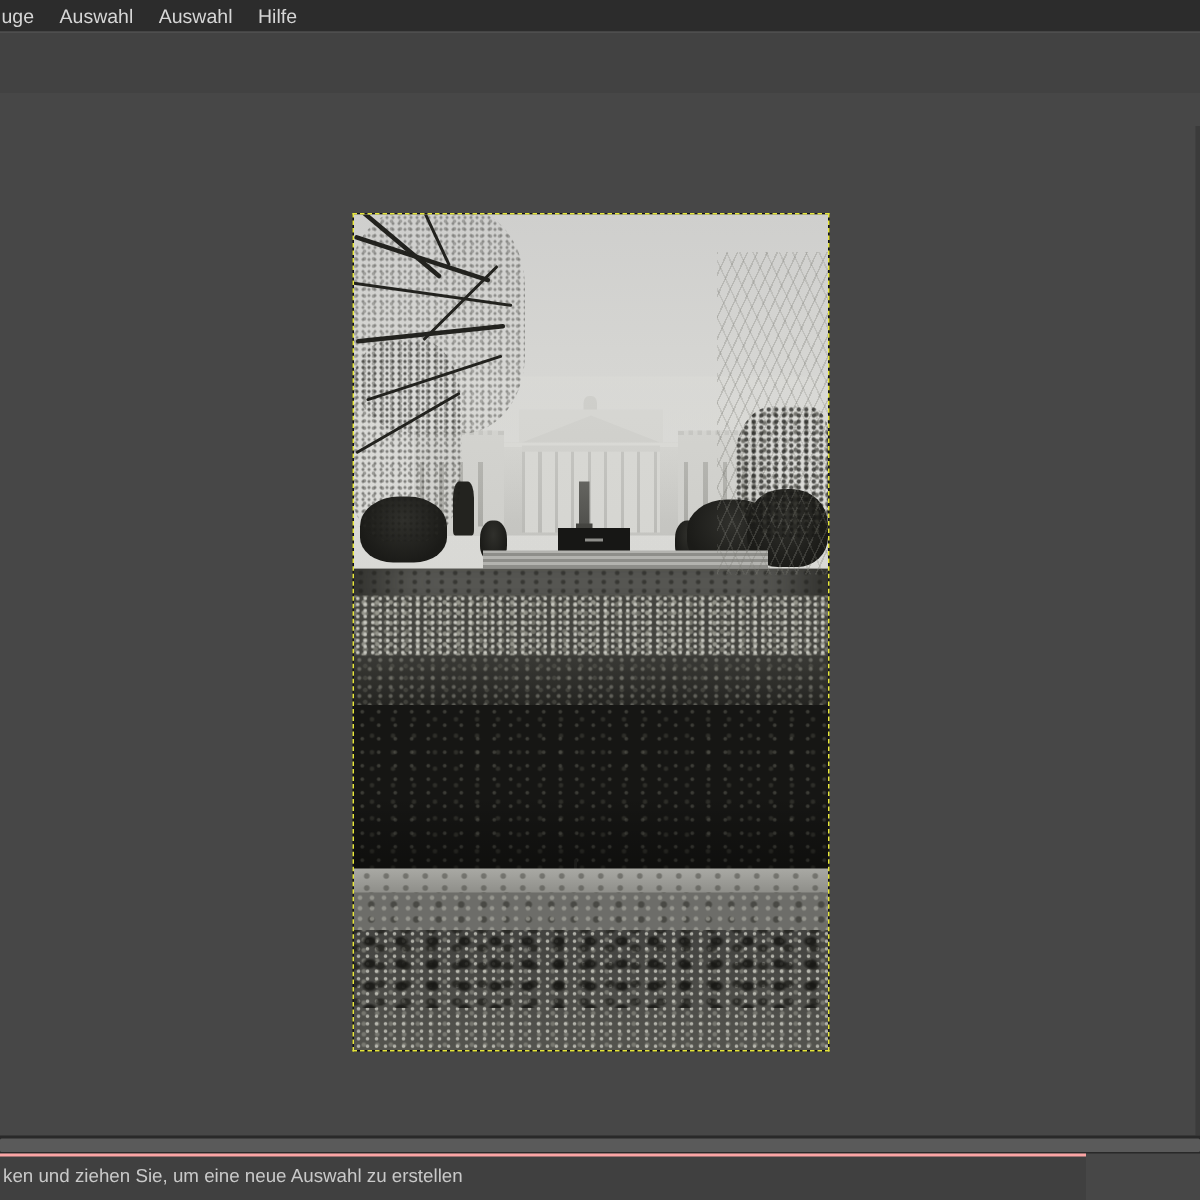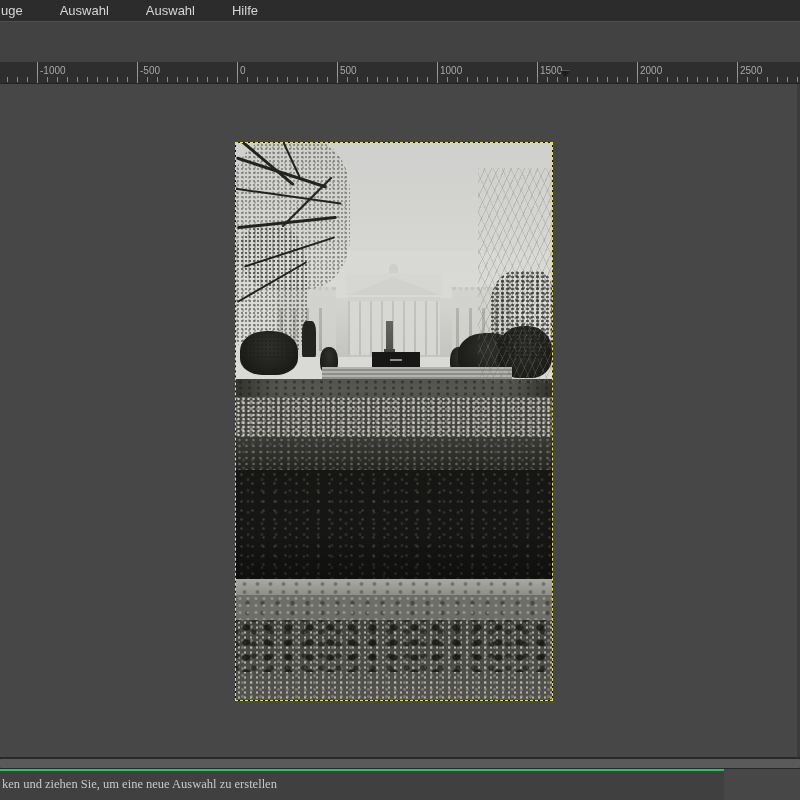--- a/index.html
+++ b/index.html
@@ -132,53 +132,39 @@
     background:radial-gradient(ellipse,rgba(22,22,19,.85) 0 3px,transparent 5.5px) 0 0/21px 15px,
                radial-gradient(ellipse,rgba(30,30,26,.7) 0 2.5px,transparent 4.5px) 9px 6px/17px 12px;}
   .stem{left:146px;top:430px;width:2px;height:46px;background:#1c1c1a;transform:rotate(2deg);}
 
   
   .hscroll{position:absolute;left:0;top:757px;width:800px;height:12px;background:#292929;}
   .hscroll .thumb{position:absolute;left:0;right:0;top:2px;bottom:1px;background:#5a5a5a;border-radius:1px;}
 
   
   .statusbar{position:absolute;left:0;top:769px;width:724px;height:31px;background:#404040;
-    border-top:2px solid #22c55e;box-sizing:border-box;font-family:Liberation Serif, serif;}
+    border-top:2px solid #fca5a5;box-sizing:border-box;}
   .status-msg{position:absolute;left:2px;top:0;line-height:27px;font-size:12.5px;color:#c9c9c9;white-space:nowrap;}
 </style>
 </head>
 <body>
 
 <div class="app">
 
   <div class="menubar">
-    <div style="display:flex;gap:20px;">
+    <div style="display:flex;">
         <span class="menu-item">uge</span>
         <span class="menu-item">Auswahl</span>
         <span class="menu-item">Auswahl</span>
         <span class="menu-item">Hilfe</span>
       </div>
   </div>
 
   <div class="toolband"></div>
 
-  <div class="ruler">
-    <div class="minor-ticks"></div>
-    <div>
-        <span class="ruler-label" style="left: 40px;">-1000</span>
-        <span class="ruler-label" style="left: 140px;">-500</span>
-        <span class="ruler-label" style="left: 240px;">0</span>
-        <span class="ruler-label" style="left: 340px;">500</span>
-        <span class="ruler-label" style="left: 440px;">1000</span>
-        <span class="ruler-label" style="left: 540px;">1500</span>
-        <span class="ruler-label" style="left: 640px;">2000</span>
-        <span class="ruler-label" style="left: 740px;">2500</span>
-      </div>
-    <div class="ruler-marker"></div>
-  </div>
 
   <div class="canvas">
     <div class="canvas-right-edge"></div>
 
     <div class="selection">
       <div class="photo">
         <div class="sky"></div>
 
         <div class="palace">
           <div class="p-statue-top"></div>

